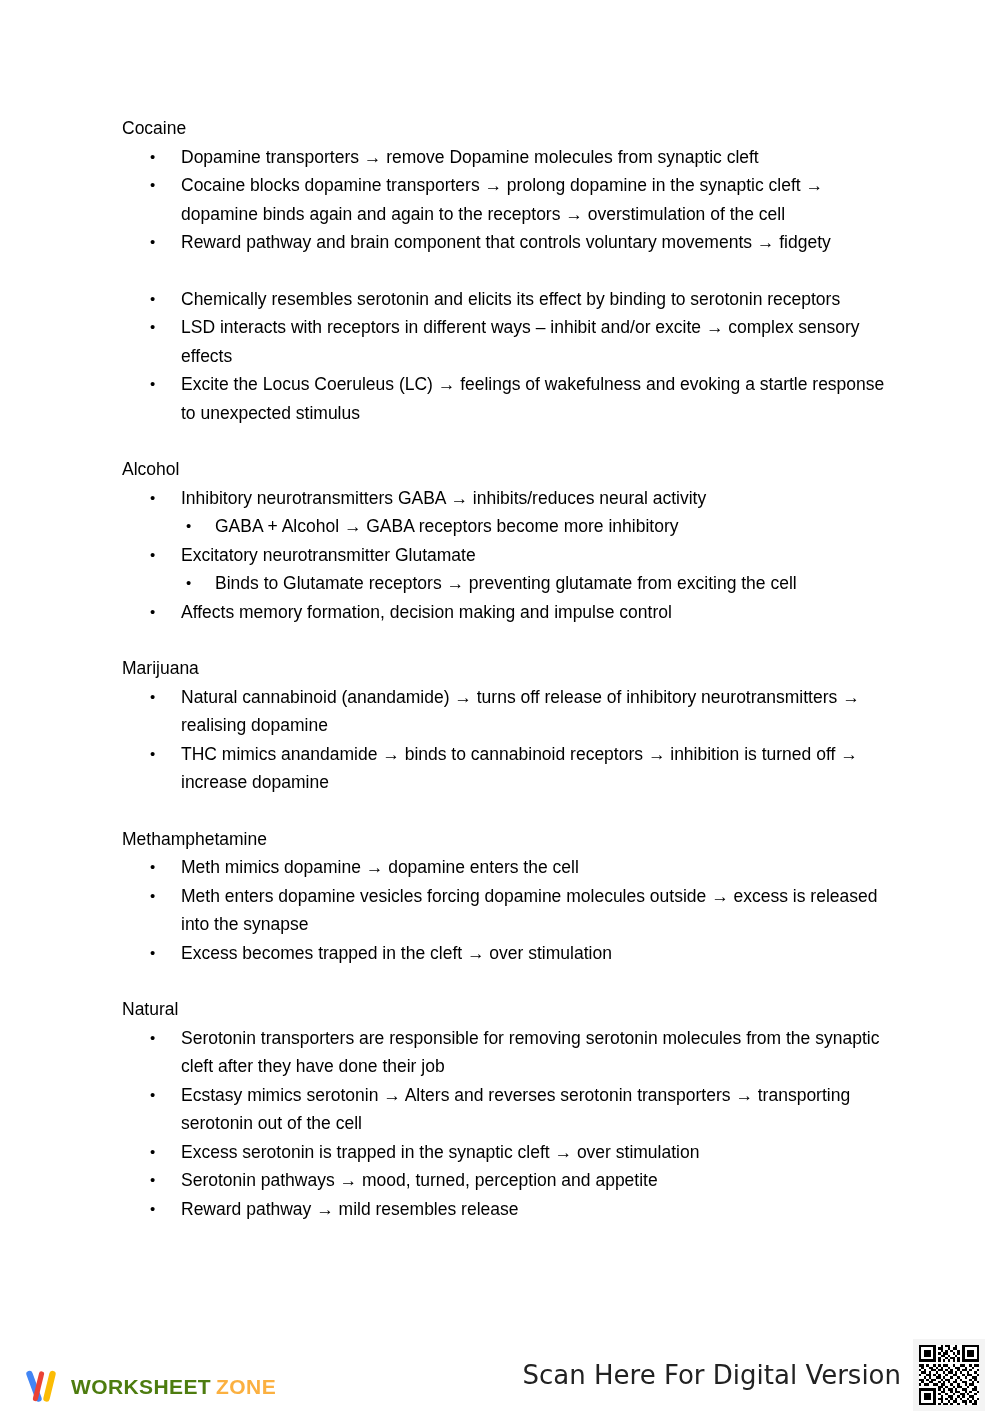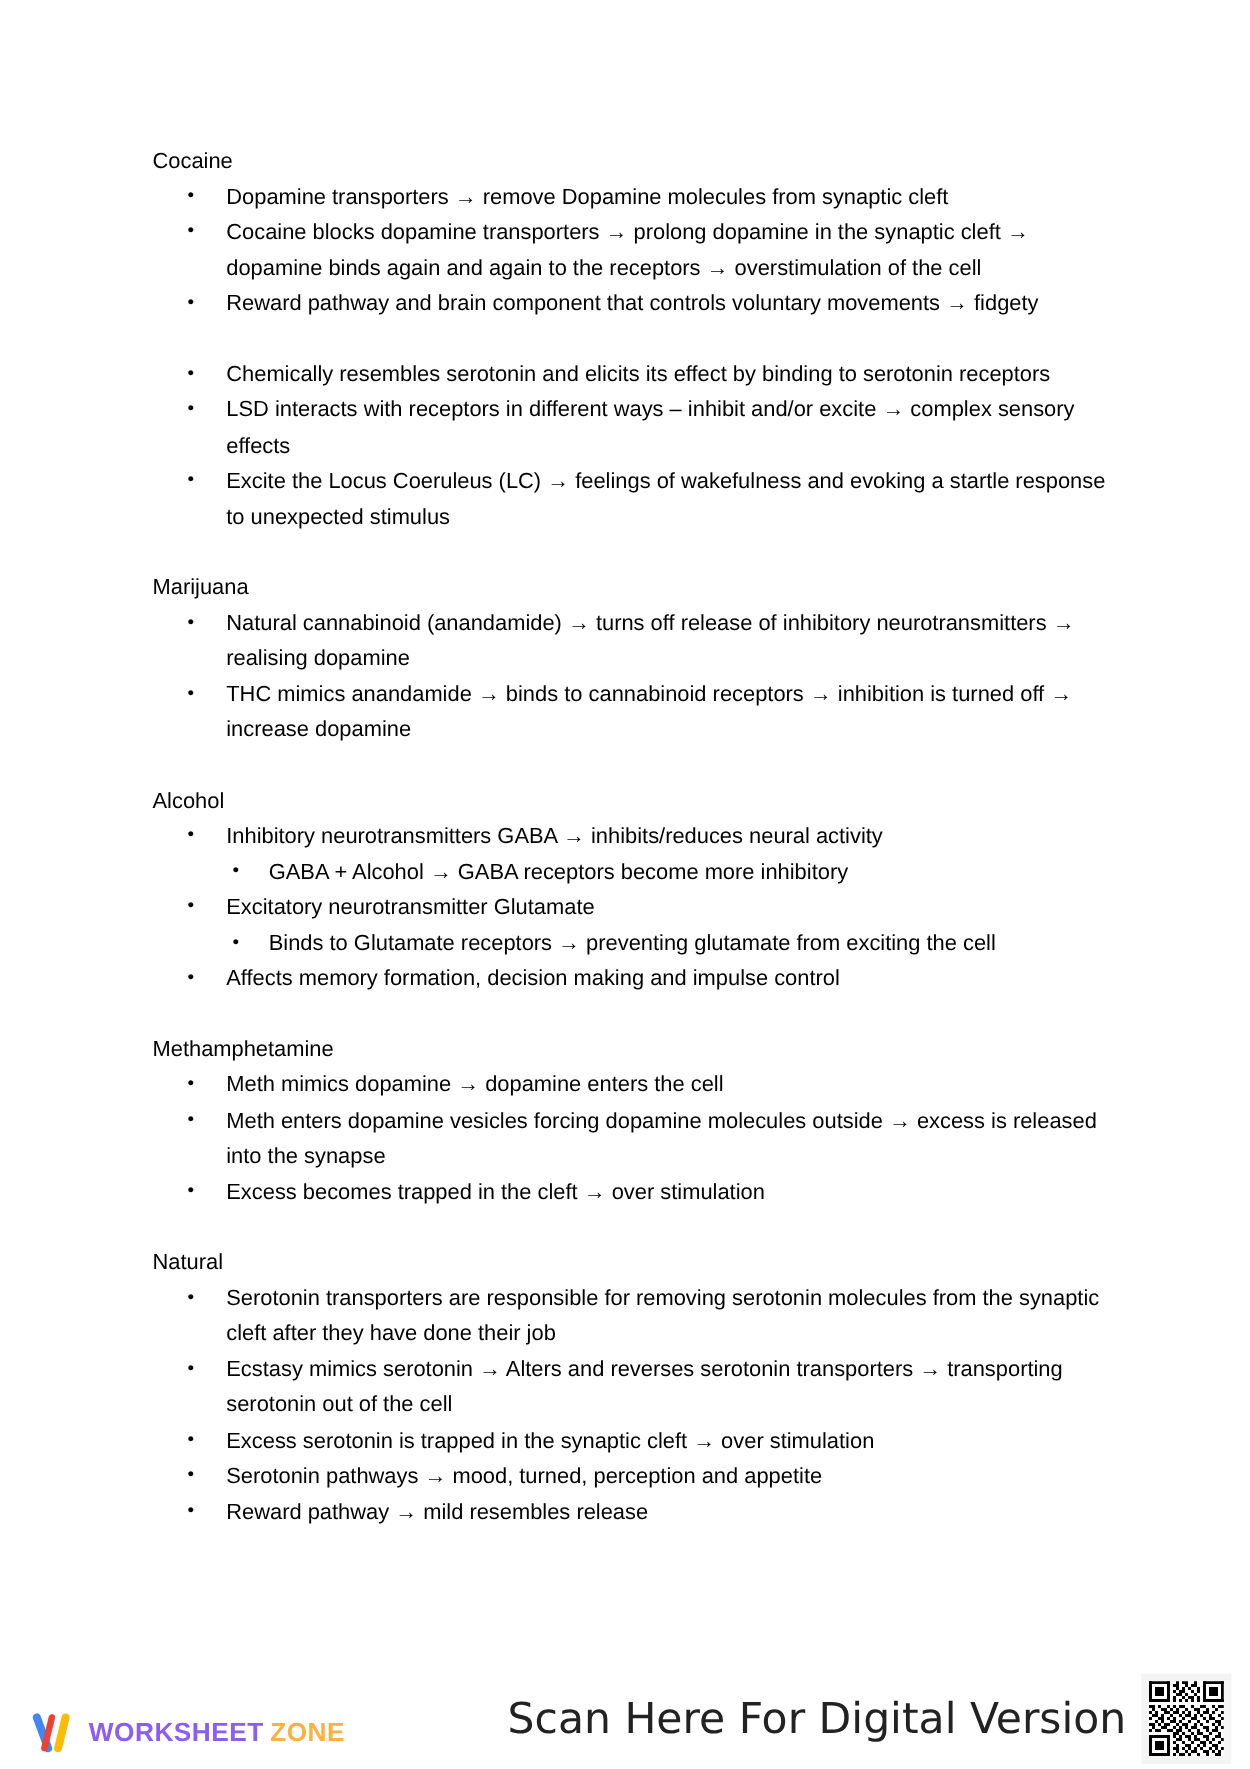--- a/index.html
+++ b/index.html
@@ -103,34 +103,34 @@
     height: 40px;
     display: block;
   }
   .brand-text {
     font-family: "Liberation Sans", sans-serif;
     font-weight: bold;
     font-size: 21px;
     letter-spacing: 0.4px;
     white-space: nowrap;
   }
-  .brand-worksheet { color: #8b5cf6; }
+  .brand-worksheet { color: #4d7c0f; }
   .brand-zone { color: #fbb040; margin-left: 5px; margin-top: 20px; }
 
   .scan {
     position: absolute;
     right: 15px;
     bottom: 4px;
     display: flex;
     align-items: center;
     gap: 12px;
   }
   .scan-label {
     font-family: "DejaVu Sans", sans-serif;
-    font-size: 34px;
+    font-size: 26px;
     color: #222222;
     white-space: nowrap;
   }
   .qr-wrap {
     width: 72px;
     height: 72px;
     background: #f4f4f4;
     display: flex;
     align-items: center;
     justify-content: center;
@@ -160,35 +160,35 @@
 
     <div class="section">
       <ul class="bullets">
         <li class="bullet lvl1">Chemically resembles serotonin and elicits its effect by binding to serotonin receptors</li>
         <li class="bullet lvl1">LSD interacts with receptors in different ways – inhibit and/or excite → complex sensory effects</li>
         <li class="bullet lvl1">Excite the Locus Coeruleus (LC) → feelings of wakefulness and evoking a startle response to unexpected stimulus</li>
       </ul>
     </div>
 
     <div class="section">
-      <div class="section-title">Marijuana</div>
-      <ul class="bullets">
-        <li class="bullet lvl1">Natural cannabinoid (anandamide) → turns off release of inhibitory neurotransmitters → realising dopamine</li>
-        <li class="bullet lvl1">THC mimics anandamide → binds to cannabinoid receptors → inhibition is turned off → increase dopamine</li>
-      </ul>
-    </div>
-
-    <div class="section">
       <div class="section-title">Alcohol</div>
       <ul class="bullets">
         <li class="bullet lvl1">Inhibitory neurotransmitters GABA → inhibits/reduces neural activity</li>
         <li class="bullet lvl2">GABA + Alcohol → GABA receptors become more inhibitory</li>
         <li class="bullet lvl1">Excitatory neurotransmitter Glutamate</li>
         <li class="bullet lvl2">Binds to Glutamate receptors → preventing glutamate from exciting the cell</li>
         <li class="bullet lvl1">Affects memory formation, decision making and impulse control</li>
+      </ul>
+    </div>
+
+    <div class="section">
+      <div class="section-title">Marijuana</div>
+      <ul class="bullets">
+        <li class="bullet lvl1">Natural cannabinoid (anandamide) → turns off release of inhibitory neurotransmitters → realising dopamine</li>
+        <li class="bullet lvl1">THC mimics anandamide → binds to cannabinoid receptors → inhibition is turned off → increase dopamine</li>
       </ul>
     </div>
 
     <div class="section">
       <div class="section-title">Methamphetamine</div>
       <ul class="bullets">
         <li class="bullet lvl1">Meth mimics dopamine → dopamine enters the cell</li>
         <li class="bullet lvl1">Meth enters dopamine vesicles forcing dopamine molecules outside → excess is released into the synapse</li>
         <li class="bullet lvl1">Excess becomes trapped in the cleft → over stimulation</li>
       </ul>

